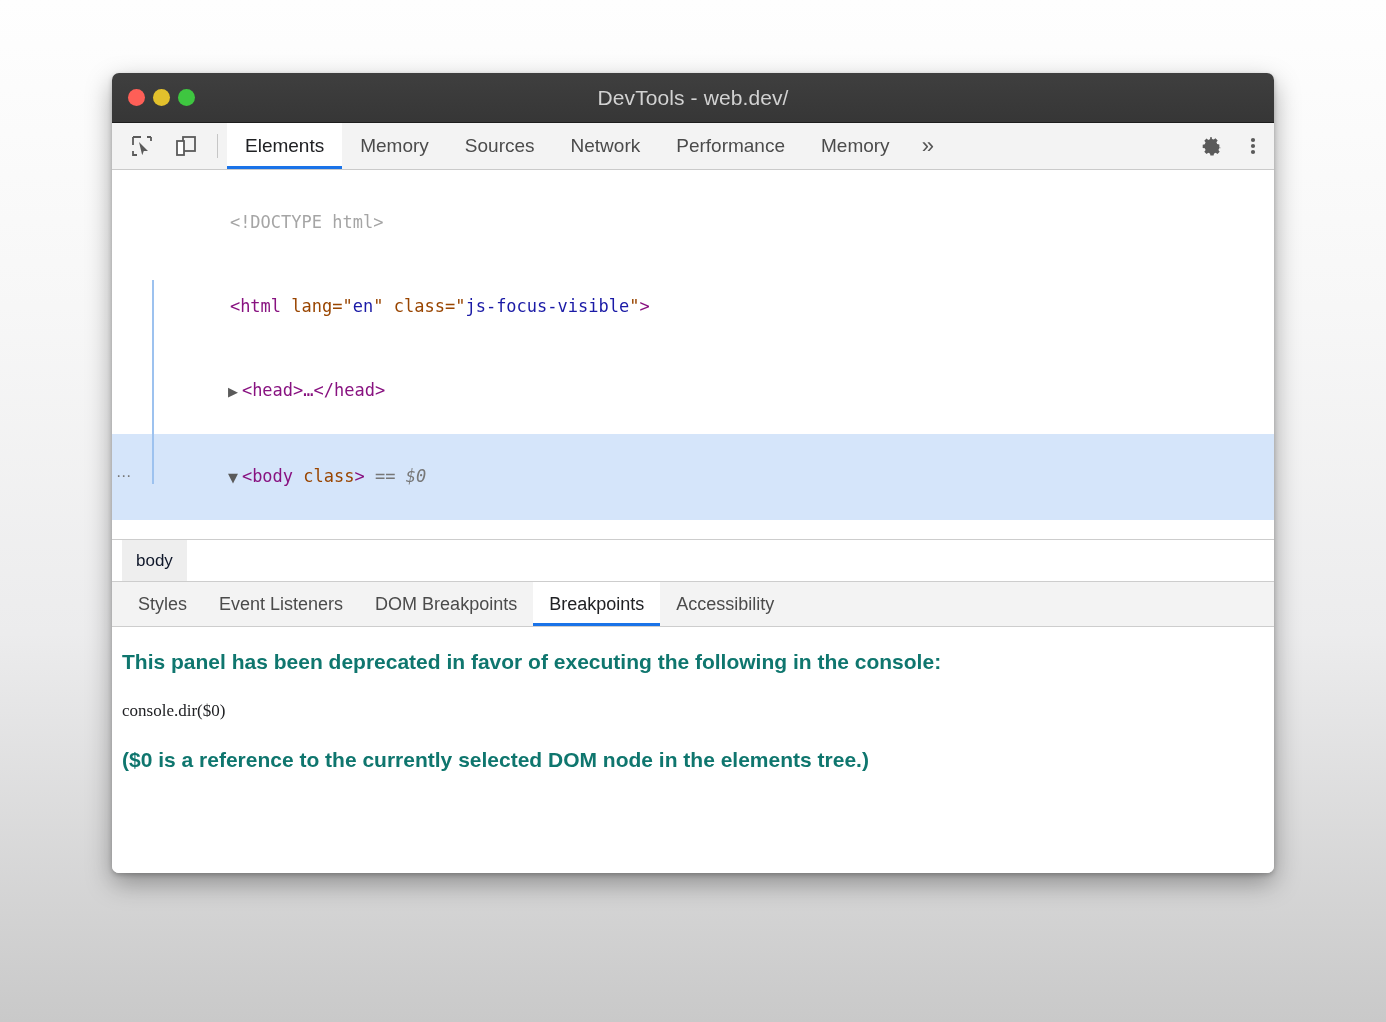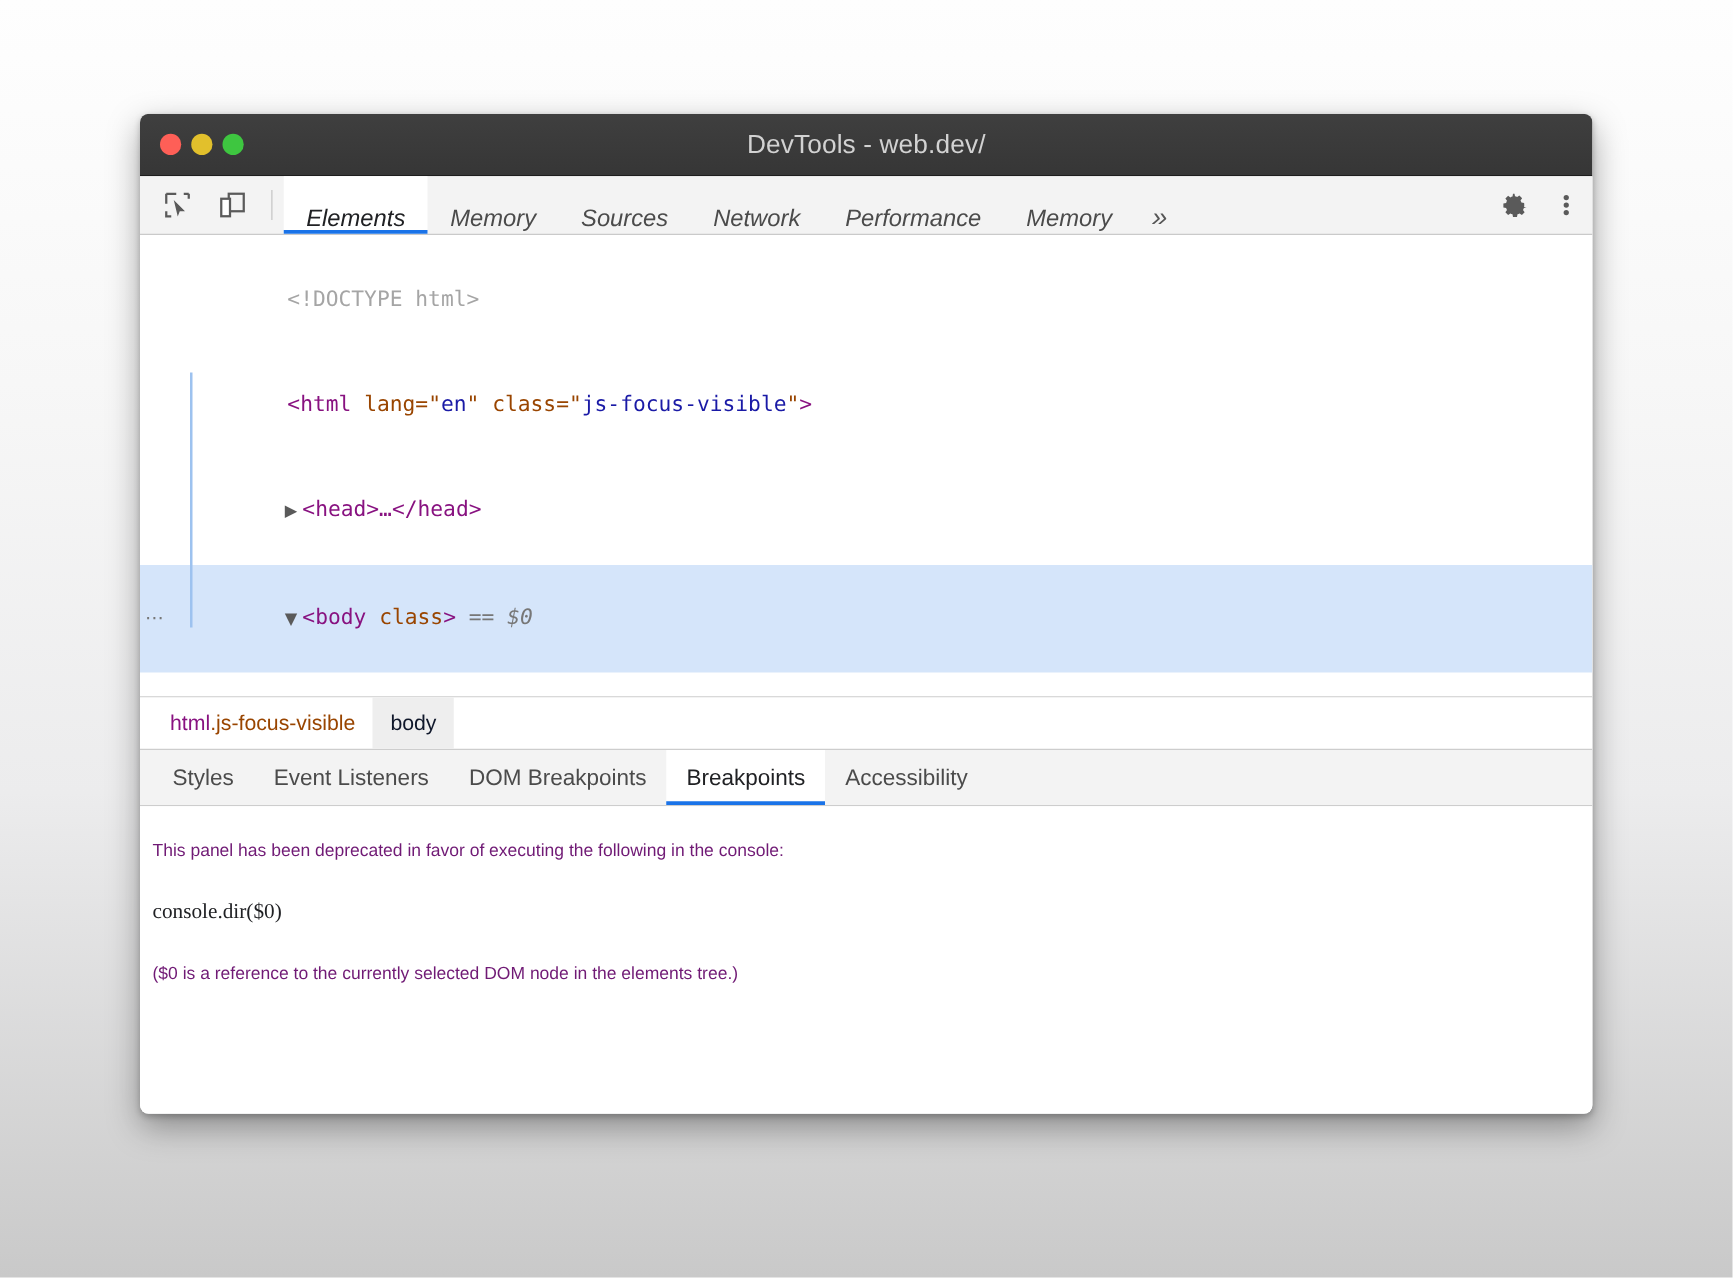--- a/index.html
+++ b/index.html
@@ -13,21 +13,21 @@
   body {
     background: linear-gradient(to bottom, #fefefe 0%, #f7f7f7 30%, #ececed 62%, #c9c9c9 100%);
     font-family: "Liberation Sans", sans-serif;
     -webkit-font-smoothing: antialiased;
   }
 
   
   .window {
     position: absolute;
     left: 112px;
-    top: 91px;
+    top: 73px;
     width: 1162px;
     height: 800px;
     border-radius: 7px;
     background: #ffffff;
     box-shadow: 0 10px 26px rgba(0,0,0,0.35), 0 2px 5px rgba(0,0,0,0.22);
     overflow: hidden;
     display: flex;
     flex-direction: column;
   }
 
@@ -87,27 +87,26 @@
     width: 1px;
     background: #c6c6c6;
     margin: 11px 9px 11px 9px;
   }
   .tabs {
     display: flex;
     align-items: stretch;
   }
   .tab {
     display: flex;
-    align-items: flex-end;
+    align-items: center;
     padding: 0 18px;
     font-size: 19px;
     color: #4b4b4b;
     position: relative;
     background: transparent;
-    font-style: italic;
   }
   .tab.active {
     color: #202124;
     background: #ffffff;
   }
   .tab.active::after {
     content: "";
     position: absolute;
     left: 0; right: 0; bottom: 0;
     height: 3px;
@@ -241,25 +240,26 @@
     background: #1a73e8;
   }
 
   
   .panel-body {
     flex: 1 1 auto;
     background: #ffffff;
     padding: 22px 0 0 10px;
   }
   .p-text {
-    font-size: 14px;
-    color: #701a75;
+    font-size: 21px;
+    color: #0f766e;
     line-height: 26px;
     margin-bottom: 23px;
     font-family: "Liberation Sans", sans-serif;
+    font-weight: bold;
   }
   .p-code {
     font-size: 17px;
     color: #202124;
     line-height: 26px;
     margin-bottom: 23px;
     font-family: Liberation Serif, serif;
   }
 
   svg { display: block; }
@@ -360,24 +360,20 @@
       <div class="indent-guide" style="top:100px;height:204px;"></div>
 
       <div class="node lvl2">
         
       </div>
 
     </div>
   </div>
 
   <div class="crumbs">
-    <div class="crumb">
-      <span class="c-tag">html</span>
-        <span class="c-cls">.js-focus-visible</span>
-    </div>
     <div class="crumb selected">
       <span class="c-plain">body</span>
     </div>
   </div>
 
   <div class="subtabs">
     <div class="subtab">
       <span>Styles</span>
     </div>
     <div class="subtab">

